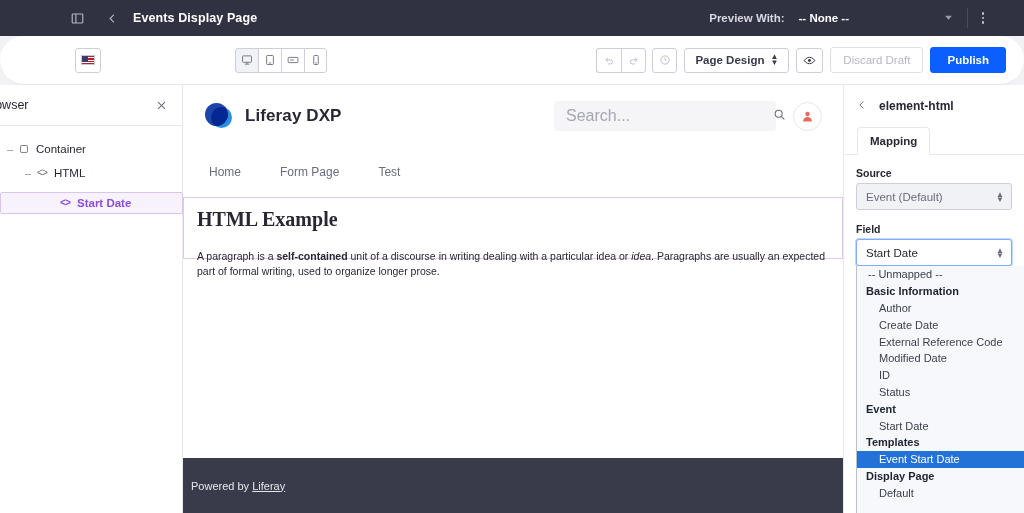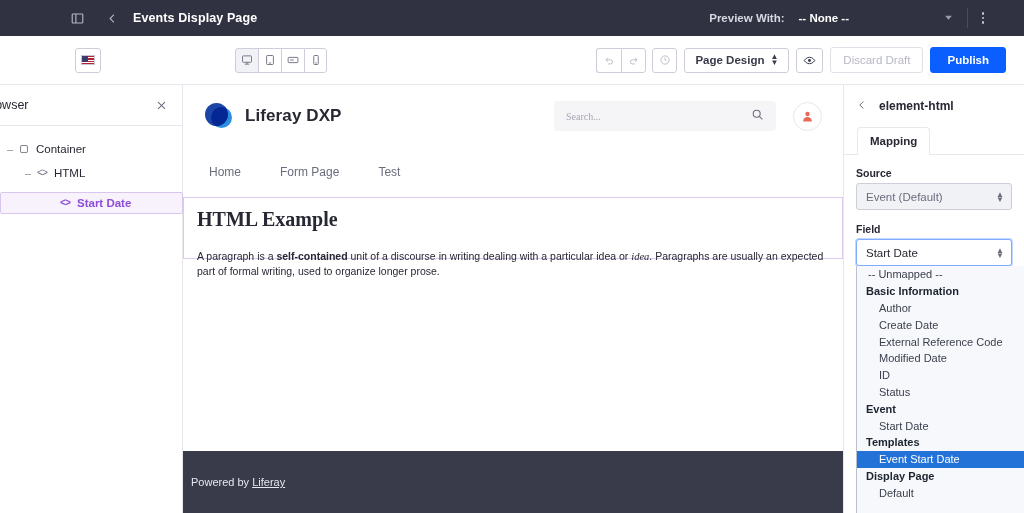--- a/index.html
+++ b/index.html
@@ -43,21 +43,21 @@
     width: 30px; height: 26px; display: flex; align-items: center;
     justify-content: center; color: #c3c5d1; margin-right: 26px; cursor: pointer;
   }
   .kebab-dots { display: flex; flex-direction: column; gap: 2px; }
   .kebab-dots i { width: 2.5px; height: 2.5px; border-radius: 50%; background: #c3c5d1; display: block; }
 
   
   .toolbar {
     position: absolute; top: 36px; left: 0; width: 1024px; height: 49px;
     background: #ffffff; border-bottom: 1px solid #e7e7ed;
-    display: flex; align-items: center;
+    display: flex; align-items: center; border-radius: 24px;
   }
   .tbtn {
     height: 25px; min-width: 25px; border: 1px solid #cdced9;
     border-radius: 3px; background: #fff; display: flex;
     align-items: center; justify-content: center;
     font-size: 11px; color: #6b6c7e; cursor: pointer;
   }
   .flag-btn { margin-left: 75px; padding: 0 5px; }
   .flag {
     width: 14px; height: 10px; position: relative; overflow: hidden;
@@ -163,21 +163,21 @@
     margin-left: 13px; font-size: 17px; font-weight: bold; color: #272833;
     letter-spacing: .1px;
     text-align: right;
   }
   .search-box {
     margin-left: auto; width: 222px; height: 30px; background: #f5f5f7;
     border-radius: 4px; display: flex; align-items: center; padding: 0 12px;
   }
   .search-box input {
     border: none; background: transparent; outline: none; flex: 1;
-    font-size: 10px; color: #15803d; font-family: Liberation Serif, serif;
+    font-size: 16px; color: #15803d; font-family: Liberation Sans, sans-serif;
   }
   .search-box input::placeholder { color: #a5a6b3; }
   .search-icon { color: #6b6c7e; }
   .avatar {
     margin-left: 17px; margin-right: 21px; width: 29px; height: 29px;
     border-radius: 50%; border: 1px solid #e7e7ed; background: #fff;
     display: flex; align-items: center; justify-content: center;
   }
   .site-nav {
     display: flex; gap: 39px; padding: 0 0 0 26px; height: 50px;
@@ -191,24 +191,24 @@
   }
   .frag-h1 {
     font-size: 20px; font-weight: bold; color: #272833; line-height: 1.2;
     margin-bottom: 18px;
     font-family: Liberation Serif, serif;
   }
   .frag-p {
     font-size: 10.5px; color: #272833; line-height: 1.45;
   }
   .frag-p b { font-weight: bold; }
-  .frag-p i { font-style: italic; font-family: Liberation Serif, serif; }
+  .frag-p i { font-style: italic; }
 
   .site-footer {
-    position: absolute; left: 0; bottom: 0; width: 660px; height: 62px;
+    position: absolute; left: 0; bottom: 0; width: 660px; height: 55px;
     background: #393a4a; display: flex; align-items: center;
   }
   .footer-text {
     margin-left: 8px; font-size: 11px; color: #e7e8ee;
     padding-left: 0;
   }
   .footer-link { color: #e7e8ee; text-decoration: underline; }
 
   
   .right-panel {

